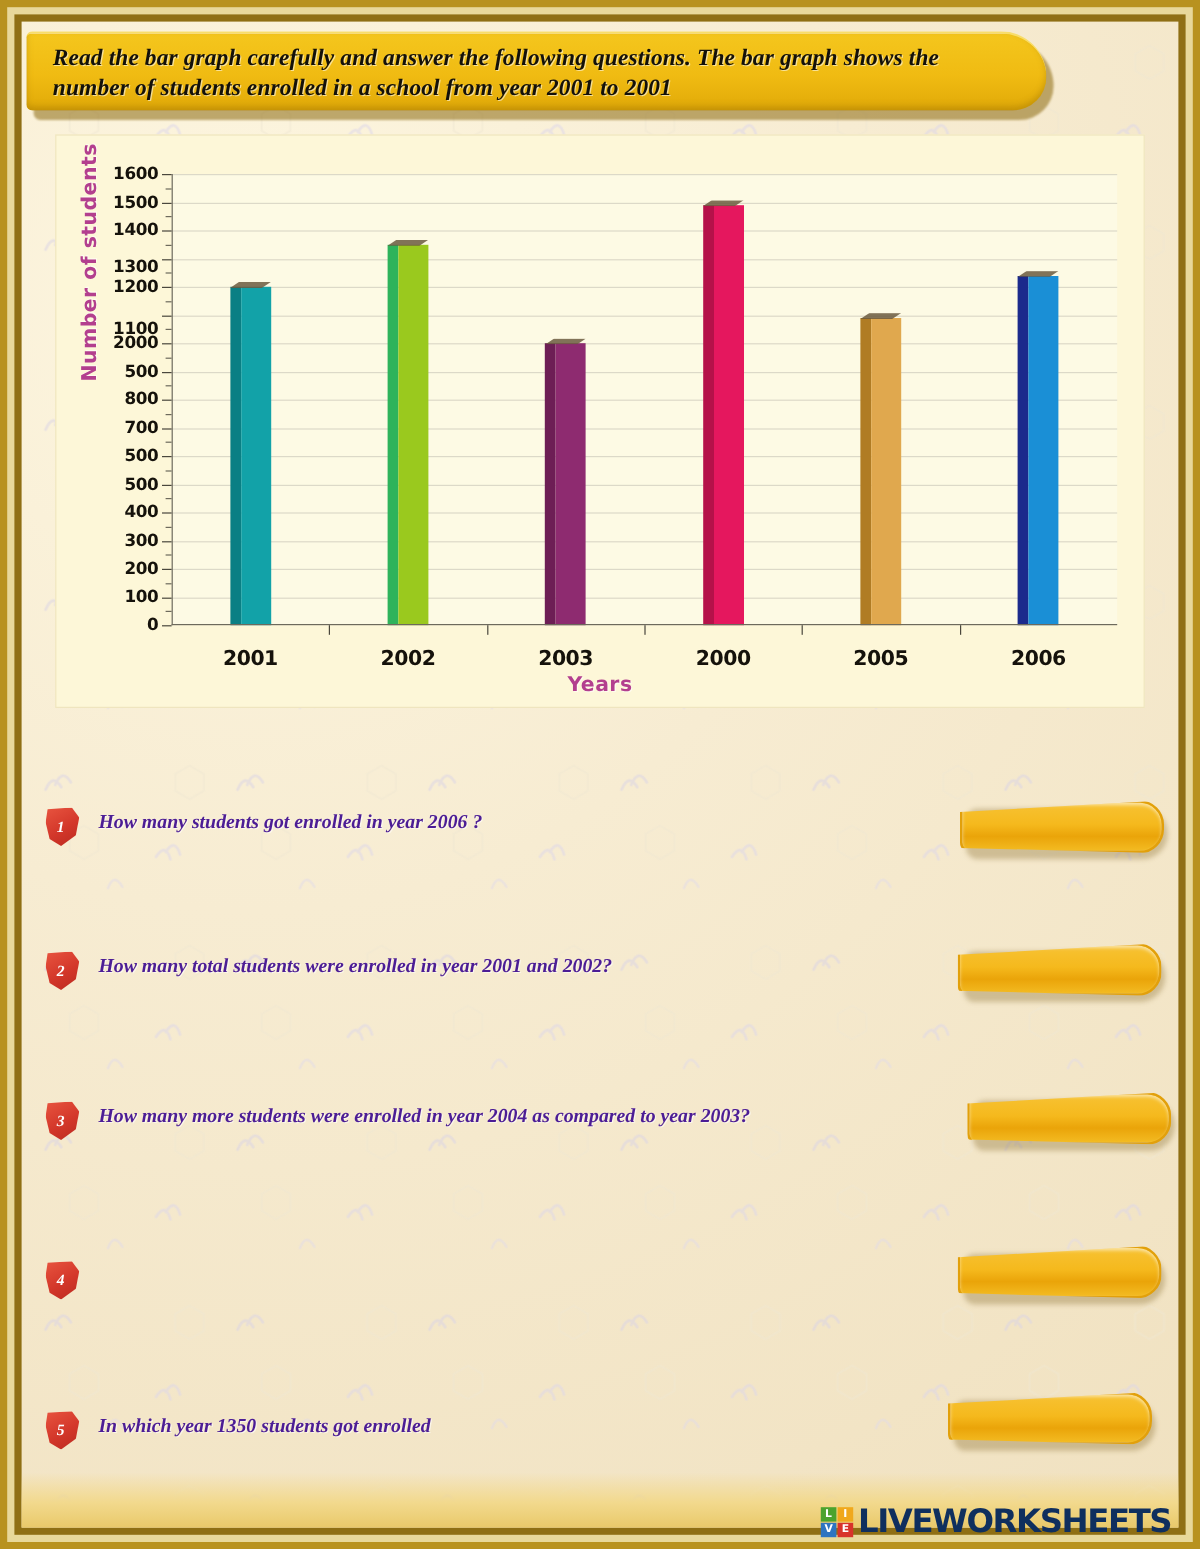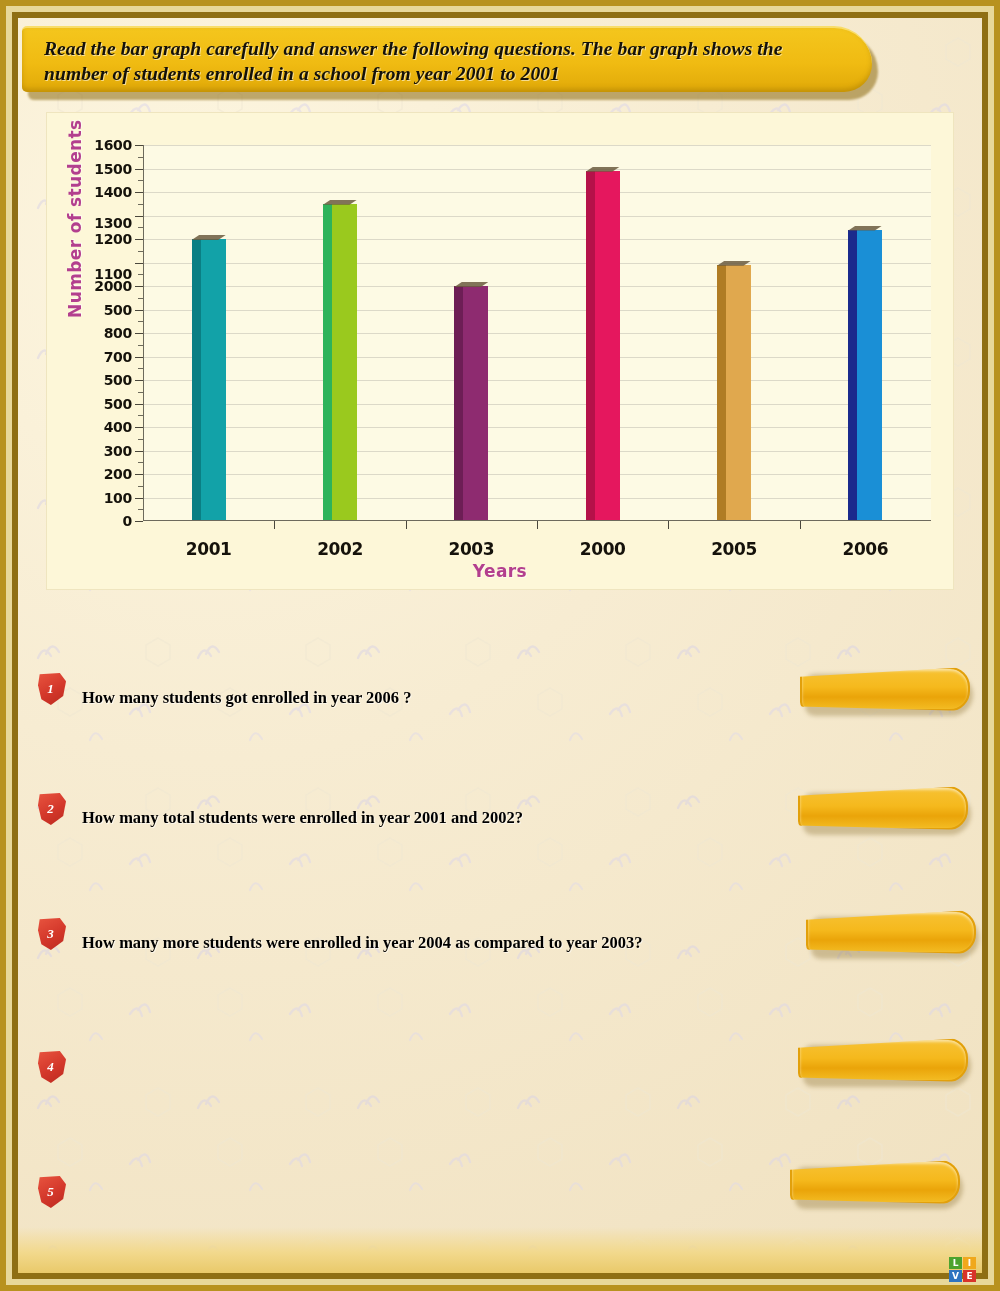--- a/index.html
+++ b/index.html
@@ -155,25 +155,24 @@
     clip-path: polygon(6% 4%, 78% 0%, 100% 26%, 90% 72%, 46% 100%, 12% 82%, 0% 38%);
     color: #ffffff; font-family: "Liberation Serif", serif;
     font-weight: bold; font-style: italic; font-size: 13px;
     display: flex; align-items: center; justify-content: center;
     padding-right: 3px;
     filter: drop-shadow(1px 2px 1px rgba(90,50,30,.45));
   }
   .q-text {
     position: absolute; left: 44px; top: 10px;
     font-family: "Liberation Serif", serif;
-    font-weight: bold; 
-    font-size: 16.5px; color: #000000;
+    font-weight: bold; font-style: italic;
+    font-size: 16.5px; color: #4c1d95;
     text-shadow: 1px 1px 0 rgba(255,255,255,.6);
     white-space: nowrap;
-    margin-top: 13px;
   }
   .answer-box {
     position: absolute; top: 0;
     width: 172px; height: 46px;
   }
   .answer-box .shadow {
     position: absolute; left: 5px; top: 7px; width: 168px; height: 42px;
     background: rgba(120,90,20,.30);
     border-radius: 10px 22px 22px 10px;
     filter: blur(2px);
@@ -398,29 +397,31 @@
       </div>
       <div class="q-row" style="top: 1043px;">
         <div class="q-num">4</div>
       </div>
       <div class="answer-box" style="left: 798px; top: 1038px;">
         <div class="shadow"></div>
         <div class="body"></div>
       </div>
       <div class="q-row" style="top: 1168px;">
         <div class="q-num">5</div>
+        <div class="q-text">In which year 1350 students got enrolled</div>
       </div>
       <div class="answer-box" style="left: 790px; top: 1160px;">
         <div class="shadow"></div>
         <div class="body"></div>
       </div>
     </div>
 
   <div id="footer-band"></div>
   <div id="logo">
     <div id="logo-tiles">
       <span class="t-l">L</span>
       <span class="t-i">I</span>
       <span class="t-v">V</span>
       <span class="t-e">E</span>
     </div>
+    <div id="logo-word">LIVEWORKSHEETS</div>
   </div>
 </div>
 
 </body></html>

